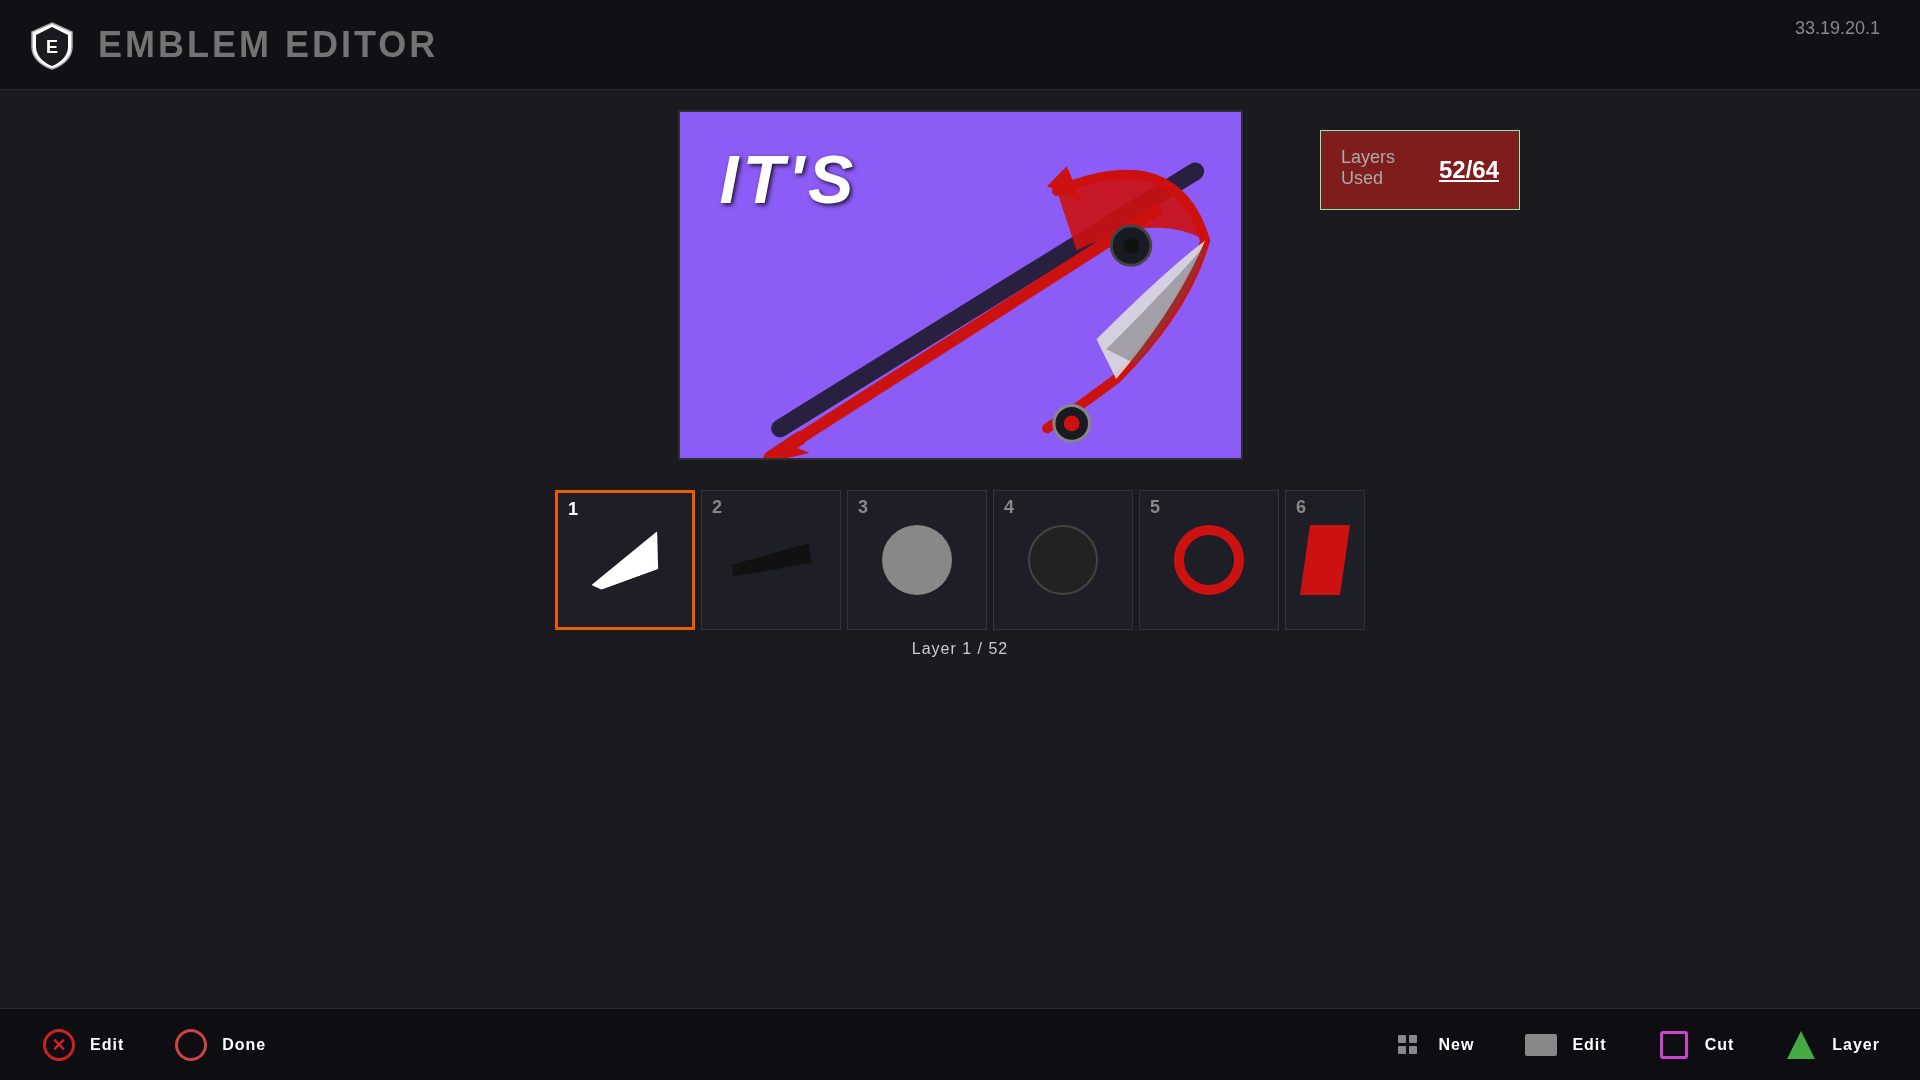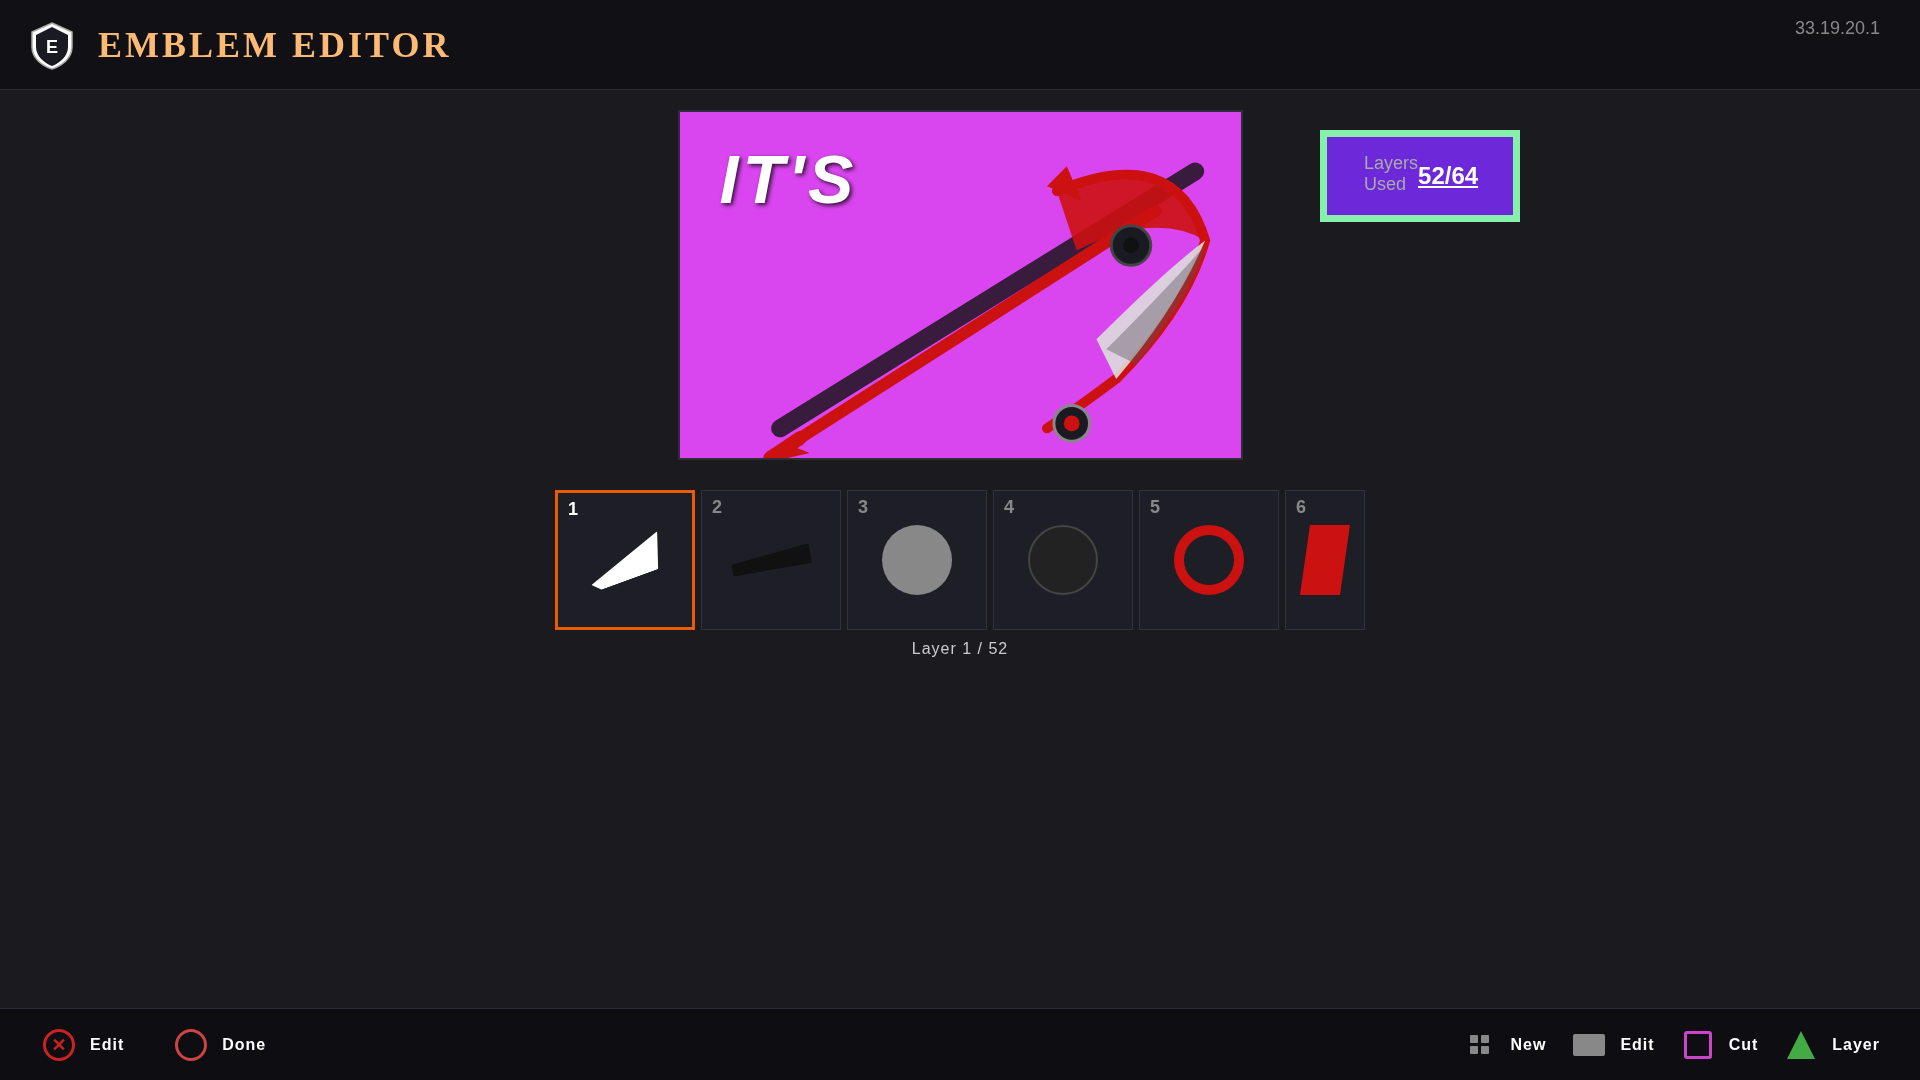--- a/index.html
+++ b/index.html
@@ -28,36 +28,35 @@
       margin-right: 18px;
       display: flex;
       align-items: center;
       justify-content: center;
     }
     .header-title {
       font-size: 36px;
       font-weight: 800;
       letter-spacing: 3px;
       text-transform: uppercase;
-      color: #fdba74;
-      font-family: Liberation Serif, serif;
+      color: #737373;
     }
     .version-label {
       position: absolute;
       top: 18px;
       right: 40px;
       font-size: 18px;
       color: #888888;
     }
 
     
     .emblem-canvas {
       width: 565px;
       height: 350px;
-      background: #d946ef;
+      background: #8b5cf6;
       border: 2px solid #2e2e38;
       position: relative;
       overflow: hidden;
       display: flex;
       align-items: center;
       justify-content: center;
     }
 
     .emblem-text-overlay {
       position: absolute;
@@ -84,23 +83,23 @@
       top: 0; left: 0;
       width: 100%; height: 100%;
     }
 
     
     .layers-panel {
       position: absolute;
       right: 400px;
       top: 130px;
       width: 200px;
-      background: #6d28d9;
-      border: 7px solid #86efac;
-      padding: 16px 37px;
+      background: #7f1d1d;
+      border: 1px solid #86efac;
+      padding: 16px 20px;
     }
     .layers-label {
       font-size: 18px;
       color: #aaaaaa;
       margin-bottom: 4px;
     }
     .layers-count {
       font-size: 24px;
       font-weight: 700;
       color: #ffffff;
@@ -209,21 +208,21 @@
     }
 
     .bottom-left {
       display: flex;
       gap: 48px;
       align-items: center;
     }
 
     .bottom-right {
       display: flex;
-      gap: 24px;
+      gap: 48px;
       align-items: center;
     }
 
     .ctrl-btn {
       display: flex;
       align-items: center;
       gap: 12px;
       cursor: pointer;
     }
 

